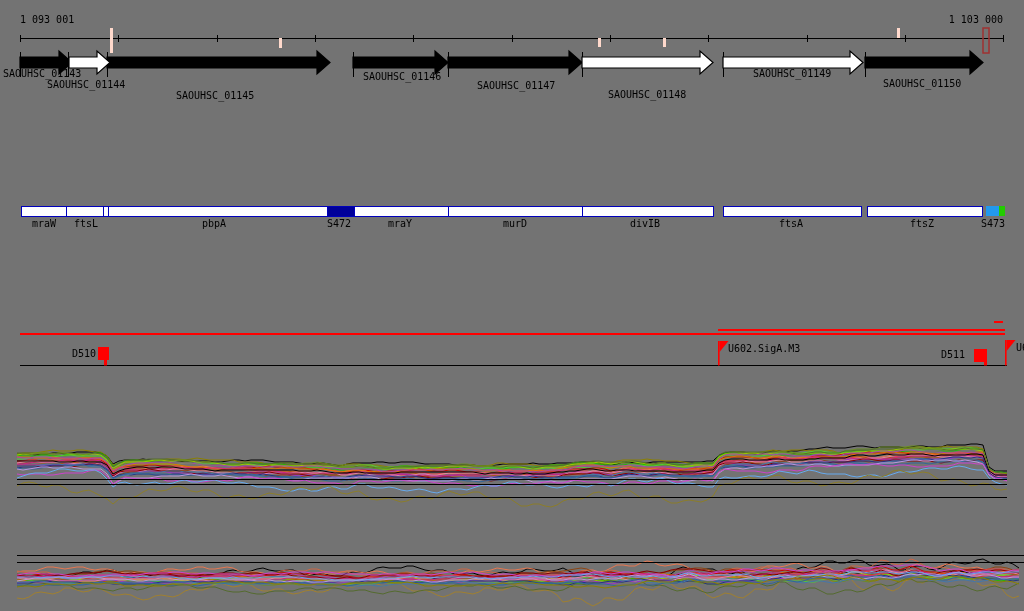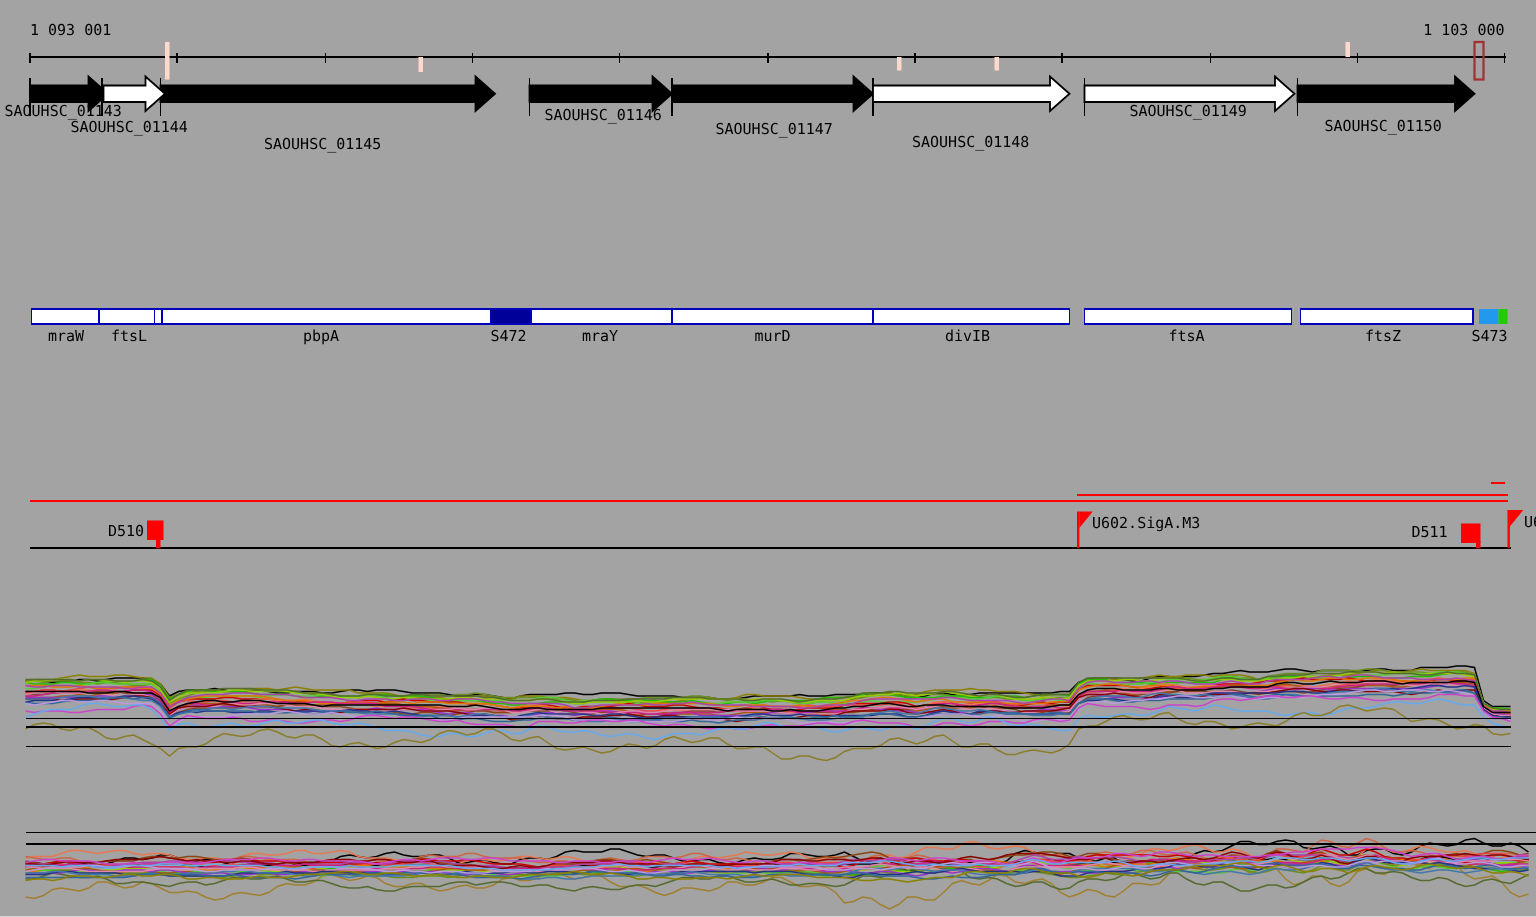--- a/index.html
+++ b/index.html
@@ -1,16 +1,16 @@
 <!DOCTYPE html>
 <html><head>
 <meta charset="utf-8">
 <style>
   html,body{margin:0;padding:0;background:#fff;}
-  .stage{position:relative;width:1024px;height:611px;background:#a3a3a3;overflow:hidden;
+  .stage{position:relative;width:1024px;height:611px;background:#737373;overflow:hidden;
          font-family:"DejaVu Sans Mono",monospace;}
   svg{display:block;overflow:hidden;}
   svg text{font-family:"DejaVu Sans Mono",monospace;font-size:10px;fill:#000;}
 </style>
 </head>
 <body>
 
 <div class="stage">
   <svg id="scene" width="1024" height="611" viewBox="0 0 1024 611">
     <text x="20" y="23" text-anchor="start">1 093 001</text>

